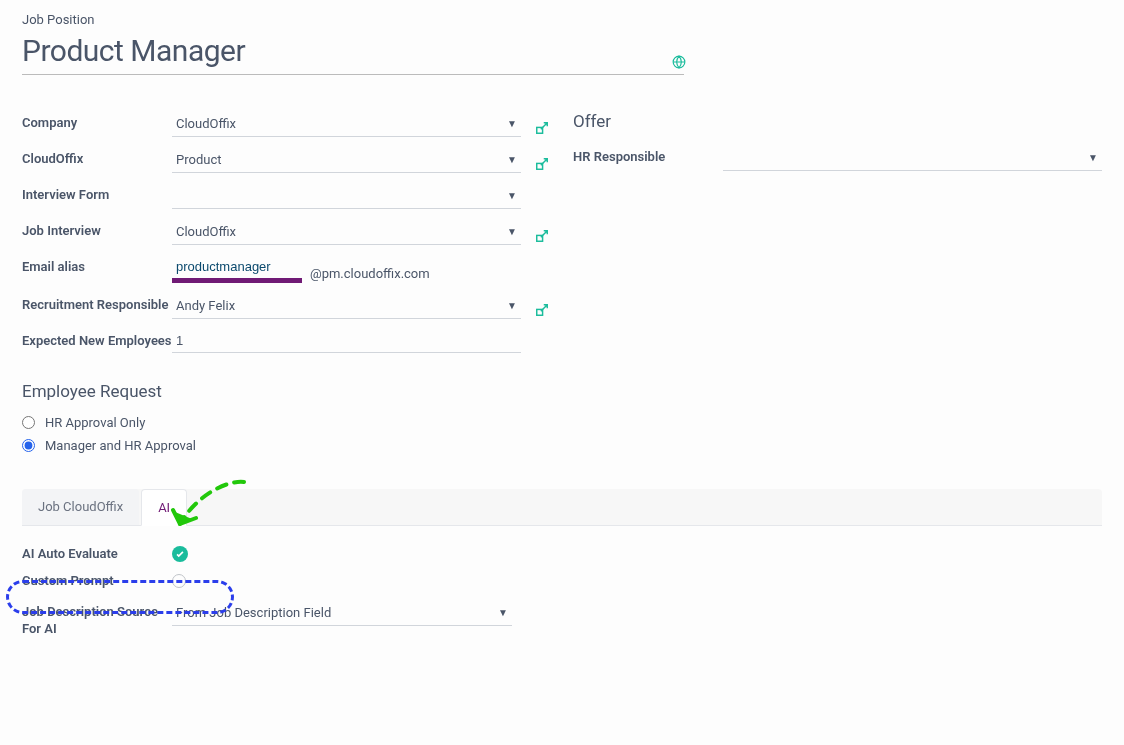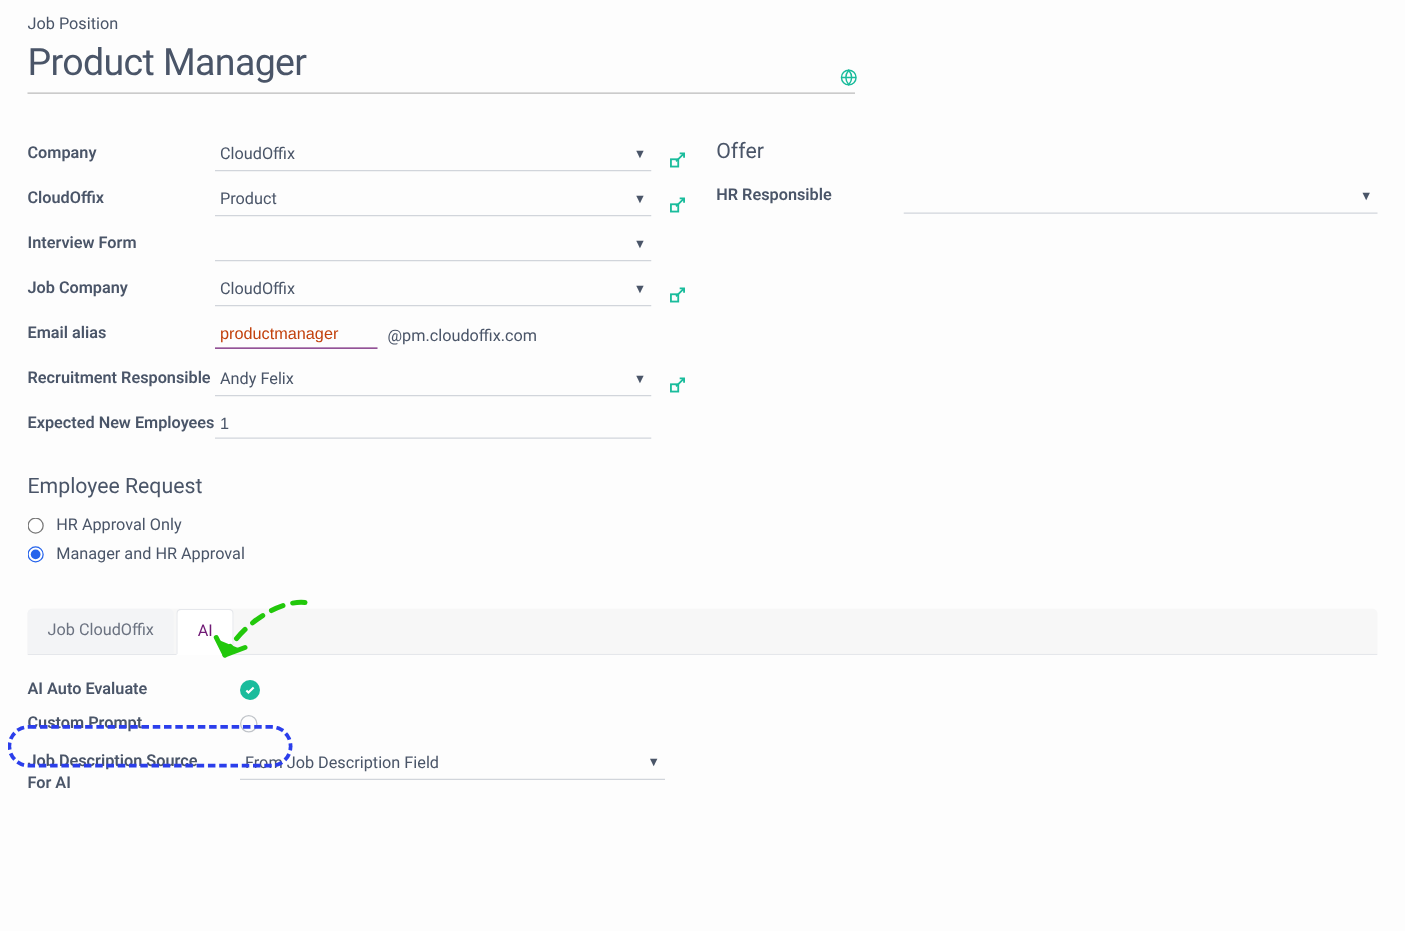--- a/index.html
+++ b/index.html
@@ -99,24 +99,24 @@
     border-bottom: 1px solid #d1d5db;
     padding: 4px 0 4px 4px;
     font-size: 13px;
     color: #4a5568;
     background: transparent;
     outline: none;
   }
   .input-small {
     width: 130px;
     border: none;
-    border-bottom: 1px solid #701a75;
+    border-bottom: 5px solid #701a75;
     padding: 4px 0 4px 4px;
     font-size: 13px;
-    color: #c2410c;
+    color: #0c4a6e;
     background: transparent;
     outline: none;
   }
   .email-domain {
     font-size: 13px;
     color: #4a5568;
     padding-bottom: 2px;
   }
   .popout {
     color: #1abc9c;
@@ -162,21 +162,20 @@
     border-bottom: 1px solid #fff;
     margin-bottom: -1px;
   }
   .tab-panel {
     padding: 20px 0 30px 0;
   }
   .ai-row {
     display: flex;
     align-items: center;
     margin-bottom: 10px;
-    gap: 20px;
   }
   .ai-row .ai-label {
     width: 150px;
     font-size: 13px;
     font-weight: 600;
     color: #4a5568;
     line-height: 1.3;
   }
   .check-badge {
     width: 16px;
@@ -267,21 +266,21 @@
       <div class="control">
         <div class="select-line">
           <span></span>
           <span class="caret">▼</span>
         </div>
         <span style="width:18px;margin-left:4px;"></span>
       </div>
     </div>
 
     <div class="form-row">
-      <div class="label">Job Company</div>
+      <div class="label">Job Interview</div>
       <div class="control">
         <div class="select-line">
           <span>CloudOffix</span>
           <span class="caret">▼</span>
         </div>
         <span class="popout">
           <svg viewBox="0 0 24 24" fill="none" stroke="currentColor" stroke-width="2.5">
               <rect x="3" y="11" width="10" height="10"></rect>
               <path d="M10 14 L21 3 M15 3h6v6"></path>
             </svg>

